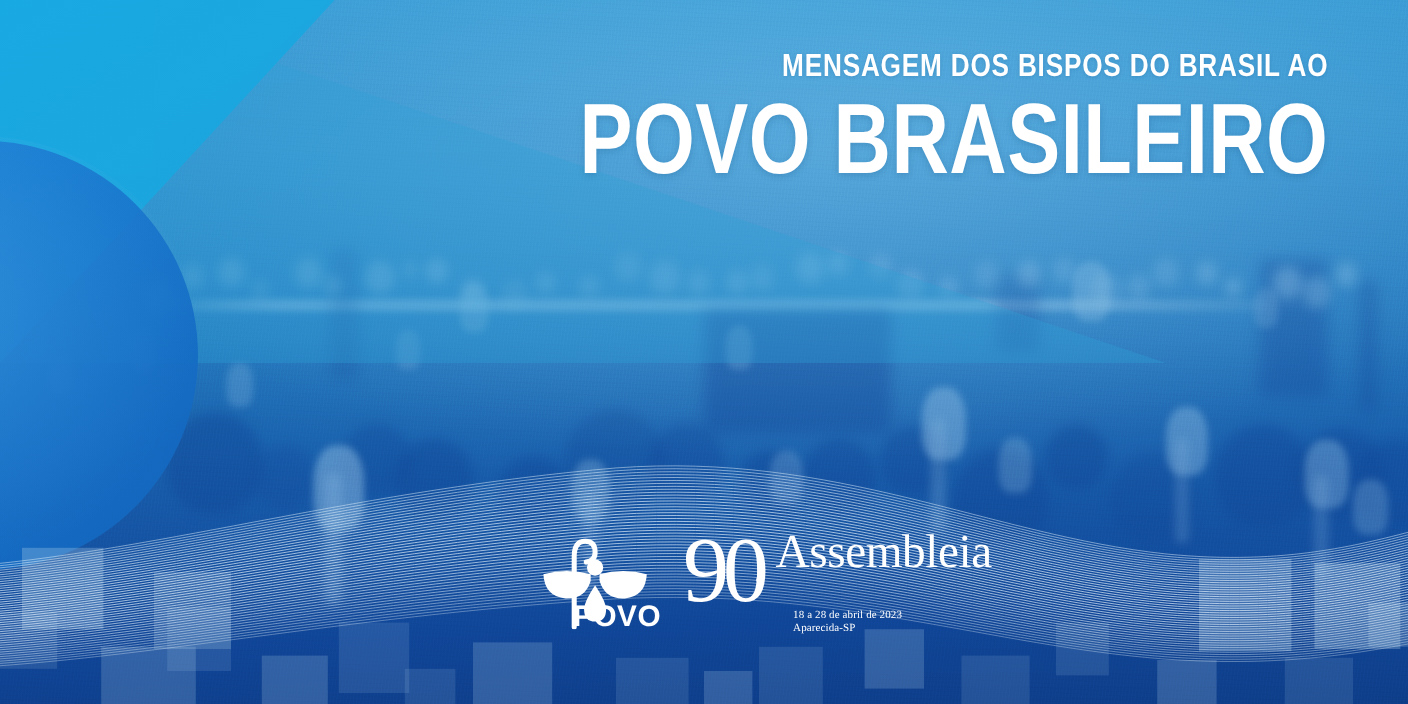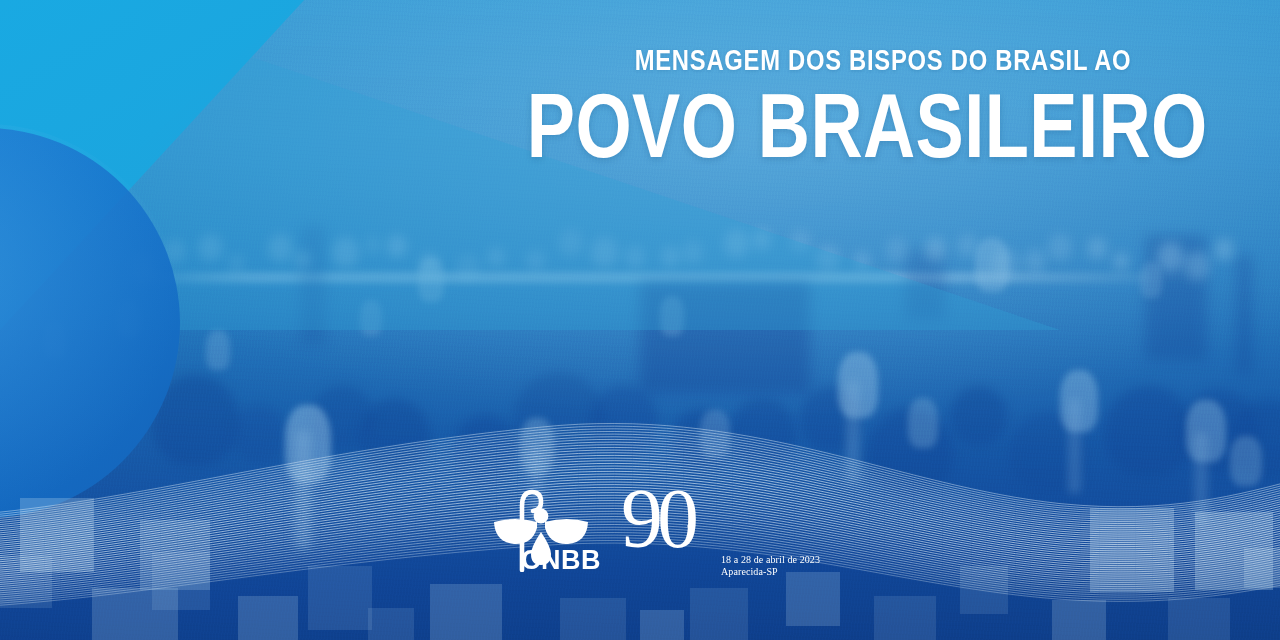--- a/index.html
+++ b/index.html
@@ -99,21 +99,21 @@
   .sq{position:absolute;background:#bcdcf0;opacity:.28;}
   .sq.soft{opacity:.20;}
   .sq.faint{opacity:.13;}
 
   
   .waves{position:absolute;left:0;bottom:0;width:1280px;height:300px;pointer-events:none;}
   .waves svg{display:block;width:100%;height:100%;}
   .waves path{fill:none;stroke:#eaf6fd;stroke-width:.85;opacity:.62;}
 
   
-  .copy{position:absolute;right:72px;top:46px;text-align:center;}
+  .copy{position:absolute;right:72px;top:46px;text-align:right;}
   .eyebrow{
     margin:0;
     color:#ffffff;
     font-size:29px;
     font-weight:700;
     letter-spacing:.9px;
     line-height:1;
     transform:scaleX(.82);
     transform-origin:100% 50%;
     white-space:nowrap;
@@ -364,26 +364,27 @@
         <path d="M35 86 L35 22 Q35 8 45 8 Q54 8 54 18 Q54 26 46 27" fill="none" stroke="#ffffff" stroke-width="4.6" stroke-linecap="round"></path>
 
         <path d="M50 38 Q28 32 7 38 Q8 58 27 60 Q45 61 50 44 Z" fill="#ffffff"></path>
 
         <path d="M58 38 Q80 32 101 38 Q100 58 81 60 Q63 61 58 44 Z" fill="#ffffff"></path>
 
         <circle cx="54" cy="32" r="7.4" fill="#ffffff"></circle>
 
         <path d="M54 48 Q44 63 44 70 Q44 81 54 81 Q64 81 64 70 Q64 63 54 48 Z" fill="#ffffff"></path>
       </svg>
-      <span class="wordmark">CNBB</span>
+      <span class="wordmark">POVO</span>
     </div>
 
     <div class="assembleia">
       <span class="num60">90</span>
       <span class="ord">ª</span>
+      <span class="word1">Assembleia</span>
       <span class="meta">
         <span>18 a 28 de abril de 2023</span><br>
         <span>Aparecida-SP</span>
       </span>
     </div>
 
   </div>
 </div>
 
 </body></html>

